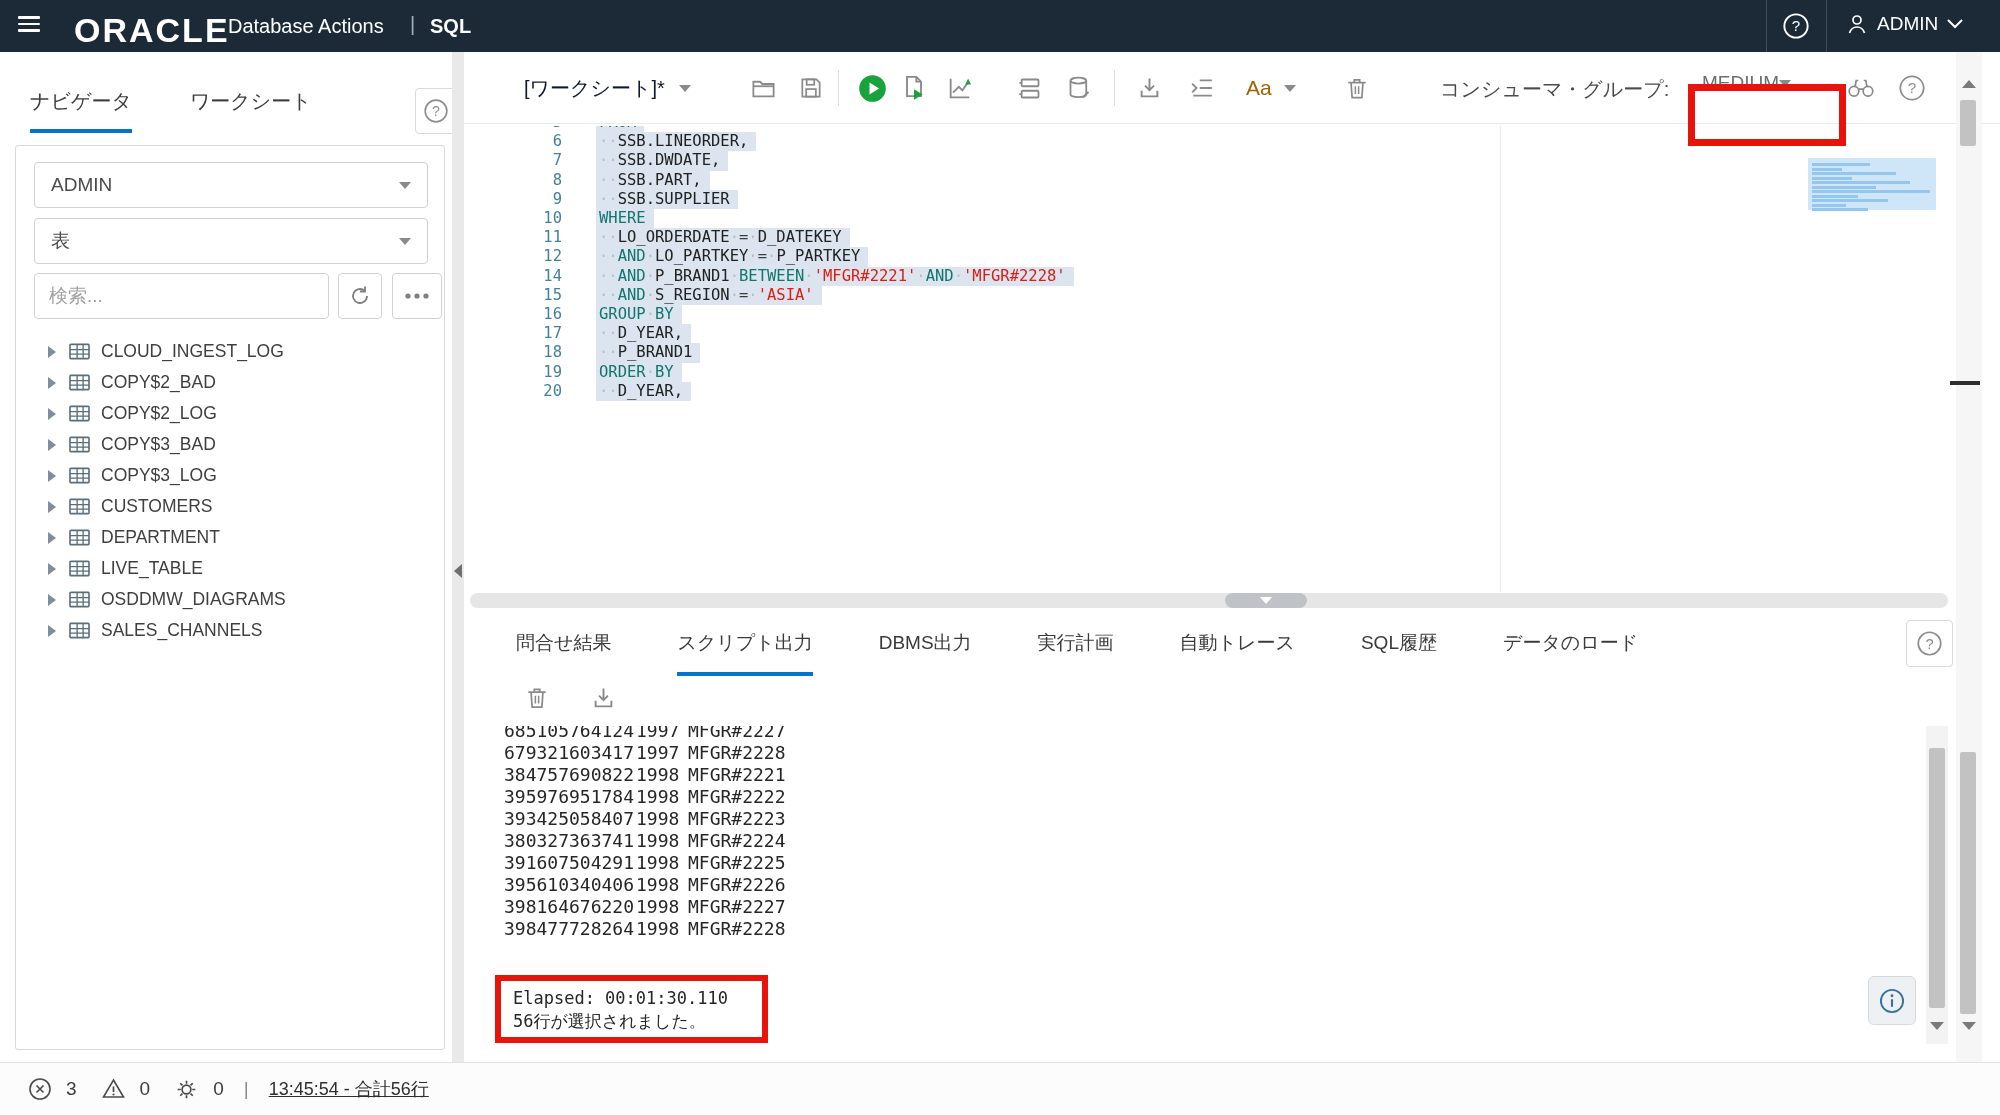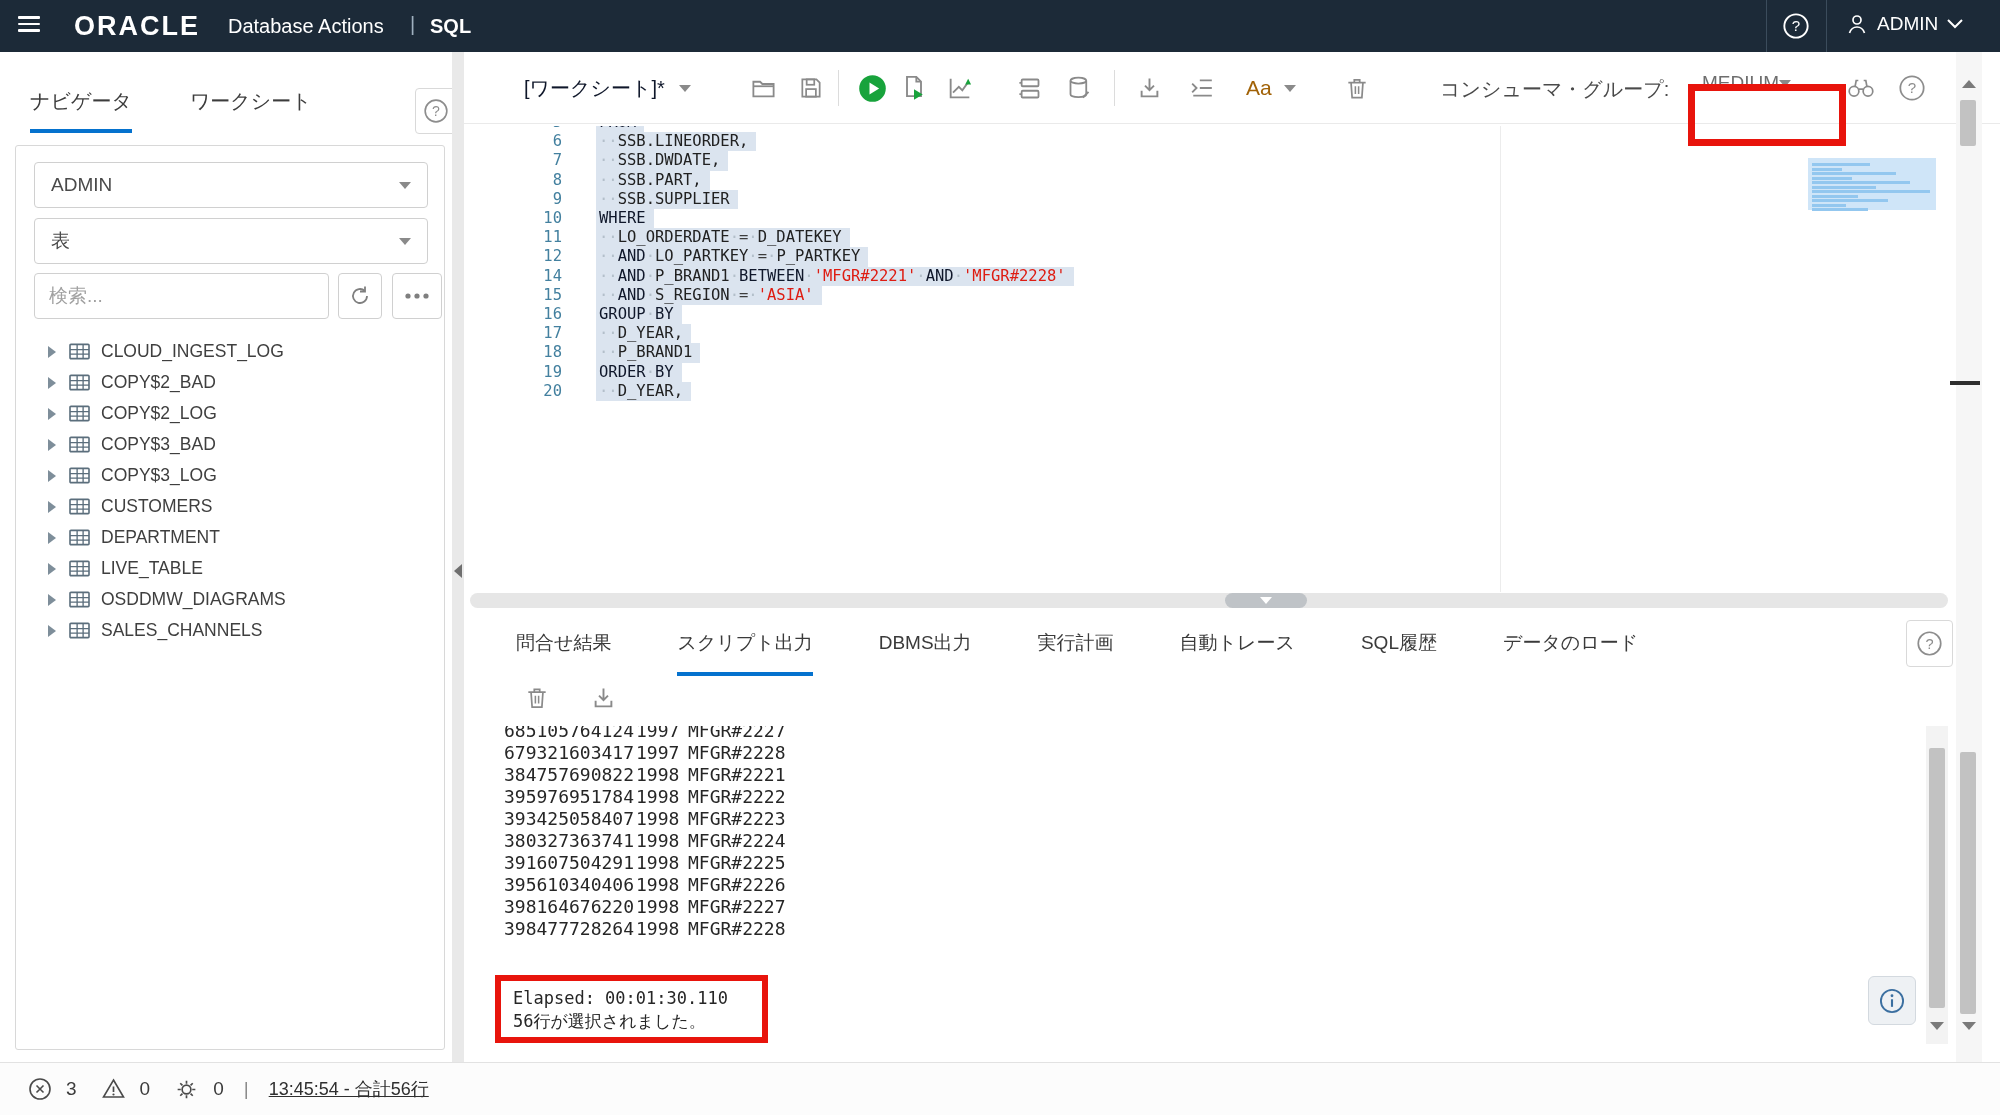--- a/index.html
+++ b/index.html
@@ -4,21 +4,21 @@
 <style>
   *{margin:0;padding:0;box-sizing:border-box}
   html,body{width:2000px;height:1115px;overflow:hidden;background:#fff;
     font-family:"Liberation Sans","DejaVu Sans",sans-serif;color:#333}
   svg{display:block}
 
   
   .topbar{position:absolute;left:0;top:0;width:2000px;height:52px;background:#1c2a38;display:flex;align-items:center}
   .hamburger{position:absolute;left:18px;top:16px;width:22px;height:20px;cursor:pointer}
   .hamburger span{display:block;height:2.5px;background:#fff;margin-bottom:4px;border-radius:1px}
-  .brand-logo{position:absolute;left:74px;top:11px;font-size:27px;font-weight:bold;letter-spacing:2px;color:#fff}
+  .brand-logo{position:absolute;left:74px;top:11px;font-size:34px;font-weight:bold;letter-spacing:2px;color:#fff}
   .brand-app{position:absolute;left:228px;top:15px;font-size:20px;color:#fff}
   .brand-sep{position:absolute;left:410px;top:13px;font-size:20px;color:#9fb0bf}
   .brand-prod{position:absolute;left:430px;top:15px;font-size:20px;color:#fff;font-weight:bold}
   .top-div{position:absolute;top:0;width:1px;height:52px;background:#3b4c5c}
   .top-help{position:absolute;left:1782px;top:12px;width:28px;height:28px;cursor:pointer}
   .user-box{position:absolute;left:1845px;top:12px;display:flex;align-items:center;gap:8px;cursor:pointer}
   .user-name{color:#fff;font-size:19px}
 
   
   .sidebar{position:absolute;left:0;top:52px;width:522px;height:1010px;background:#fff}
@@ -54,21 +54,21 @@
   .consumer-label{position:absolute;left:976px;top:24px;font-size:20px;color:#4a4a4a}
   .consumer-select{position:absolute;left:1238px;top:20px;display:flex;align-items:center;font-size:19px;color:#6e6e6e;cursor:pointer}
   .anno-consumer{position:absolute;left:1224px;top:32px;width:158px;height:62px;border:7px solid #e8140c;pointer-events:none;z-index:40}
 
   
   .editor{position:absolute;left:0;top:74px;width:1492px;height:466px;overflow:hidden;background:#fff}
   .editor-lines{margin-top:-13px;font-family:"DejaVu Sans Mono","Liberation Mono",monospace;font-size:15.5px;line-height:19.2px}
   .code-line{display:flex;white-space:pre}
   .gutter{width:132px;text-align:right;padding-right:34px;color:#43809f;flex:none}
   .line-content{background:#dbe4ef;padding:0 8px 0 3px}
-  .tok-kw{color:#0f172a}
+  .tok-kw{color:#0f766e}
   .tok-id{color:#212121}
   .tok-op{color:#3c3c3c}
   .tok-str{color:#de1c12}
   .tok-ws{color:#b3bfca}
   .print-margin{position:absolute;left:1036px;top:74px;width:1px;height:466px;background:#ececec}
   .minimap{position:absolute;left:1344px;top:106px;width:128px;height:52px;background:#cfe5f8;cursor:pointer;padding:5px 0 0 4px}
   .minimap div{height:3px;background:#93c7ef;margin-bottom:1.5px}
 
   
   .h-splitter{position:absolute;left:6px;top:541px;width:1478px;height:15px;background:#e6e6e6;border-radius:8px;cursor:row-resize}

